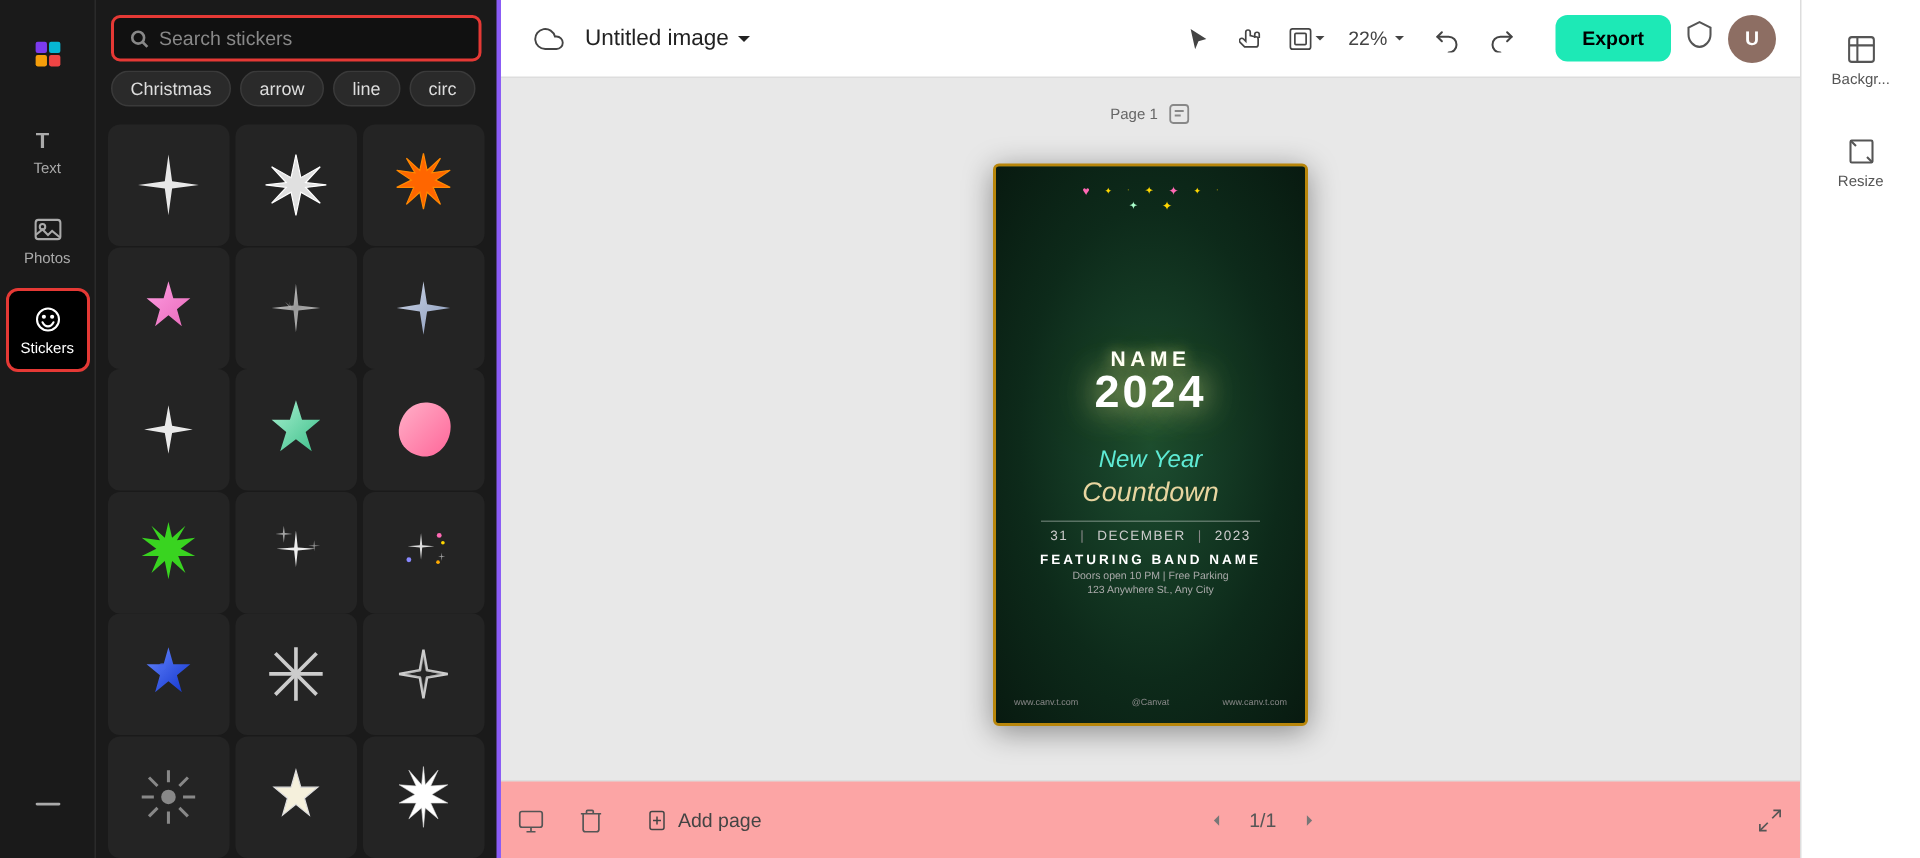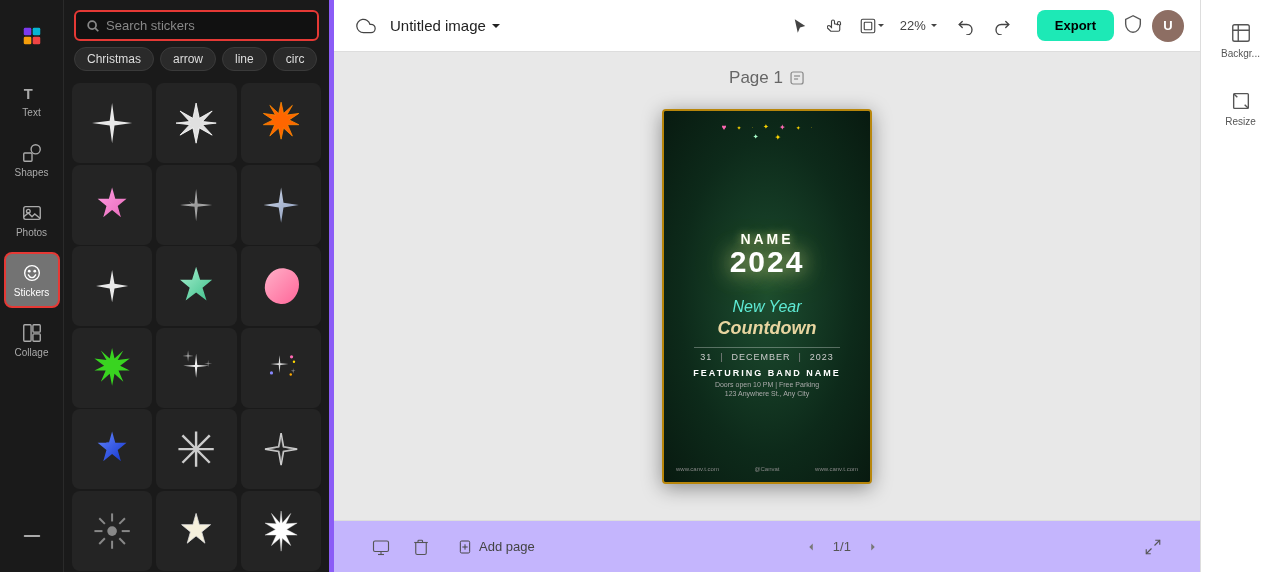--- a/index.html
+++ b/index.html
@@ -23,30 +23,30 @@
       flex-direction: column;
       align-items: center;
       justify-content: center;
       gap: 3px;
       border-radius: 8px;
       cursor: pointer;
       color: #aaa;
       font-size: 10px;
       position: relative;
     }
-    .nav-item.active { background: #737373; color: #fff; }
+    .nav-item.active { background: #000000; color: #fff; }
     .nav-item svg { width: 22px; height: 22px; }
 
     
     .stickers-panel {
       width: 270px;
       background: #1a1a1a;
       display: flex;
       flex-direction: column;
-      border-right: 5px solid #8b5cf6;
+      border-right: 3px solid #8b5cf6;
       overflow: hidden;
     }
     .search-bar {
       padding: 10px 10px 6px;
     }
     .search-input-wrapper {
       display: flex;
       align-items: center;
       background: #111;
       border: 2px solid #e53935;
@@ -113,21 +113,21 @@
       overflow: hidden;
     }
 
     
     .top-toolbar {
       height: 52px;
       background: #fff;
       display: flex;
       align-items: center;
       padding: 0 16px;
-      gap: 7px;
+      gap: 20px;
       border-bottom: 1px solid #ddd;
       flex-shrink: 0;
     }
     .toolbar-left { display: flex; align-items: center; gap: 8px; flex: 1; }
     .cloud-icon { color: #888; }
     .doc-title { font-size: 15px; font-weight: 500; color: #222; display: flex; align-items: center; gap: 4px; cursor: pointer; }
     .toolbar-center { display: flex; align-items: center; gap: 4px; }
     .toolbar-btn {
       width: 32px; height: 32px;
       display: flex; align-items: center; justify-content: center;
@@ -142,21 +142,20 @@
     .toolbar-right { display: flex; align-items: center; gap: 8px; }
     .export-btn {
       background: #1de9b6;
       color: #000;
       font-weight: 600;
       font-size: 13px;
       padding: 8px 18px;
       border-radius: 8px;
       border: none;
       cursor: pointer;
-      margin-left: 12px;
     }
     .shield-btn { color: #555; cursor: pointer; }
     .avatar {
       width: 32px; height: 32px; border-radius: 50%;
       background: #8d6e63;
       overflow: hidden; cursor: pointer;
       display: flex; align-items: center; justify-content: center;
       color: #fff; font-size: 13px; font-weight: 600;
     }
 
@@ -168,21 +167,21 @@
       justify-content: center;
       background: #e8e8e8;
       position: relative;
       overflow: hidden;
     }
     .page-label {
       position: absolute;
       top: 16px;
       left: 50%;
       transform: translateX(-50%);
-      font-size: 17px;
+      font-size: 10px;
       color: #666;
       display: flex;
       align-items: center;
       gap: 6px;
     }
 
     .canvas-card {
       width: 210px;
       height: 375px;
       background: #1a3a2a;
@@ -229,21 +228,21 @@
       font-style: italic;
       font-weight: 300;
       line-height: 1.3;
       text-align: right;
       margin-top: 20px;
     }
     .card-subtitle2 {
       font-size: 18px;
       color: #e8d5a0;
       font-style: italic;
-      font-weight: 700;
+      font-weight: 400;
       line-height: 1.2;
       text-align: center;
     }
     .card-divider {
       width: 80%;
       border: none;
       border-top: 1px solid rgba(255,255,255,0.3);
       margin: 8px 0 4px;
     }
     .card-date-row {
@@ -280,26 +279,26 @@
       display: flex;
       justify-content: space-between;
       padding: 0 12px;
       font-size: 6px;
       color: #888;
     }
 
     
     .bottom-bar {
       height: 52px;
-      background: #c4b5fd;
+      background: #fca5a5;
       border-top: 1px solid #ddd;
       display: flex;
       align-items: center;
       justify-content: space-between;
-      padding: 0 31px;
+      padding: 0 4px;
       flex-shrink: 0;
     }
     .bottom-left { display: flex; gap: 8px; }
     .bottom-btn {
       width: 32px; height: 32px;
       display: flex; align-items: center; justify-content: center;
       border-radius: 6px; cursor: pointer; color: #555;
       border: none; background: transparent;
     }
     .add-page-btn {
@@ -363,27 +362,20 @@
     </svg>
   </div>
 
   <div class="nav-item">
     <svg viewBox="0 0 24 24" fill="currentColor">
         <text x="3" y="18" font-size="16" font-weight="bold" fill="#aaa">T</text>
       </svg>
     <span>Text</span>
   </div>
 
-  <div class="nav-item">
-    <svg viewBox="0 0 24 24" fill="none">
-      <rect x="3" y="12" width="9" height="9" rx="1" stroke="#aaa" stroke-width="1.5"></rect>
-      <circle cx="16" cy="8" r="5" stroke="#aaa" stroke-width="1.5"></circle>
-    </svg>
-    <span>Shapes</span>
-  </div>
 
   <div class="nav-item">
     <svg viewBox="0 0 24 24" fill="none">
       <rect x="3" y="5" width="18" height="14" rx="2" stroke="#aaa" stroke-width="1.5"></rect>
       <circle cx="8" cy="10" r="2" stroke="#aaa" stroke-width="1.5"></circle>
       <path d="M3 16l5-4 4 4 3-3 6 5" stroke="#aaa" stroke-width="1.5"></path>
     </svg>
     <span>Photos</span>
   </div>
 
@@ -391,28 +383,20 @@
     <svg viewBox="0 0 24 24" fill="none">
       <circle cx="12" cy="12" r="8" stroke="#fff" stroke-width="1.5"></circle>
       <circle cx="9" cy="10" r="1.5" fill="#fff"></circle>
       <circle cx="15" cy="10" r="1.5" fill="#fff"></circle>
       <path d="M8 14s1.5 3 4 3 4-3 4-3" stroke="#fff" stroke-width="1.5" stroke-linecap="round"></path>
     </svg>
     <span style="color:#fff;">Stickers</span>
   </div>
 
 
-  <div class="nav-item">
-    <svg viewBox="0 0 24 24" fill="none">
-      <rect x="3" y="3" width="8" height="18" rx="1" stroke="#aaa" stroke-width="1.5"></rect>
-      <rect x="13" y="3" width="8" height="8" rx="1" stroke="#aaa" stroke-width="1.5"></rect>
-      <rect x="13" y="13" width="8" height="8" rx="1" stroke="#aaa" stroke-width="1.5"></rect>
-    </svg>
-    <span>Collage</span>
-  </div>
 
 
   <div class="nav-item" style="margin-top:auto;">
     <svg viewBox="0 0 24 24" fill="#aaa">
       <rect x="3" y="11" width="18" height="2" rx="1"></rect>
     </svg>
   </div>
 </div>
 
 <div class="stickers-panel">

